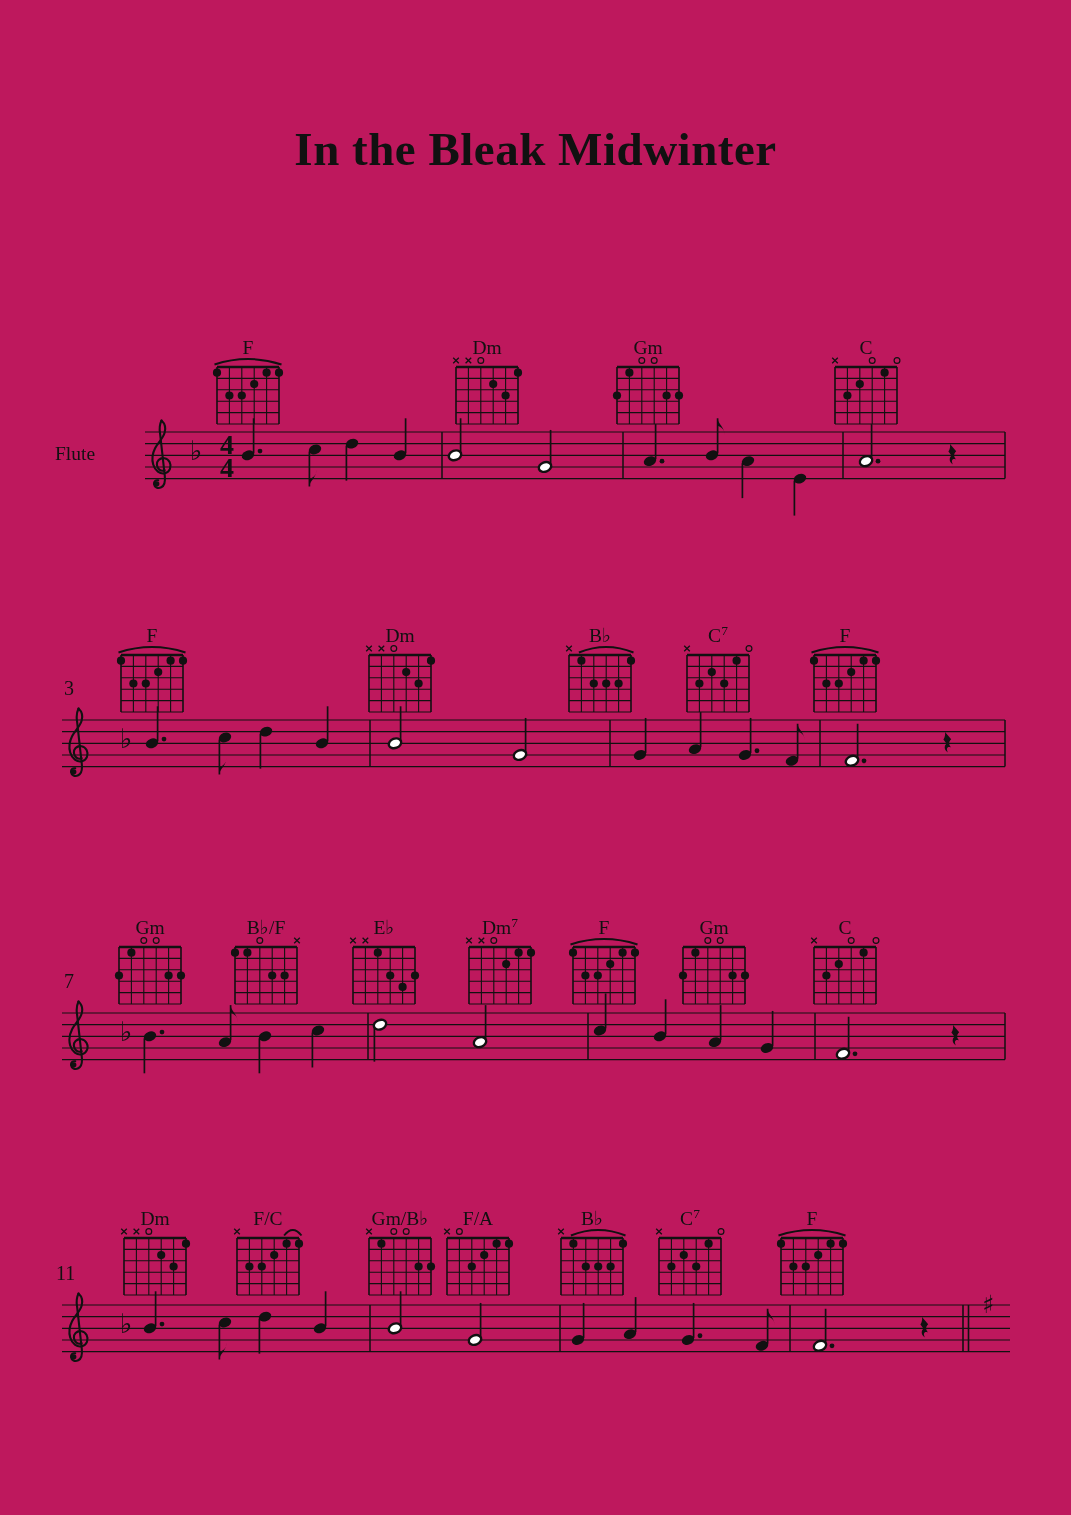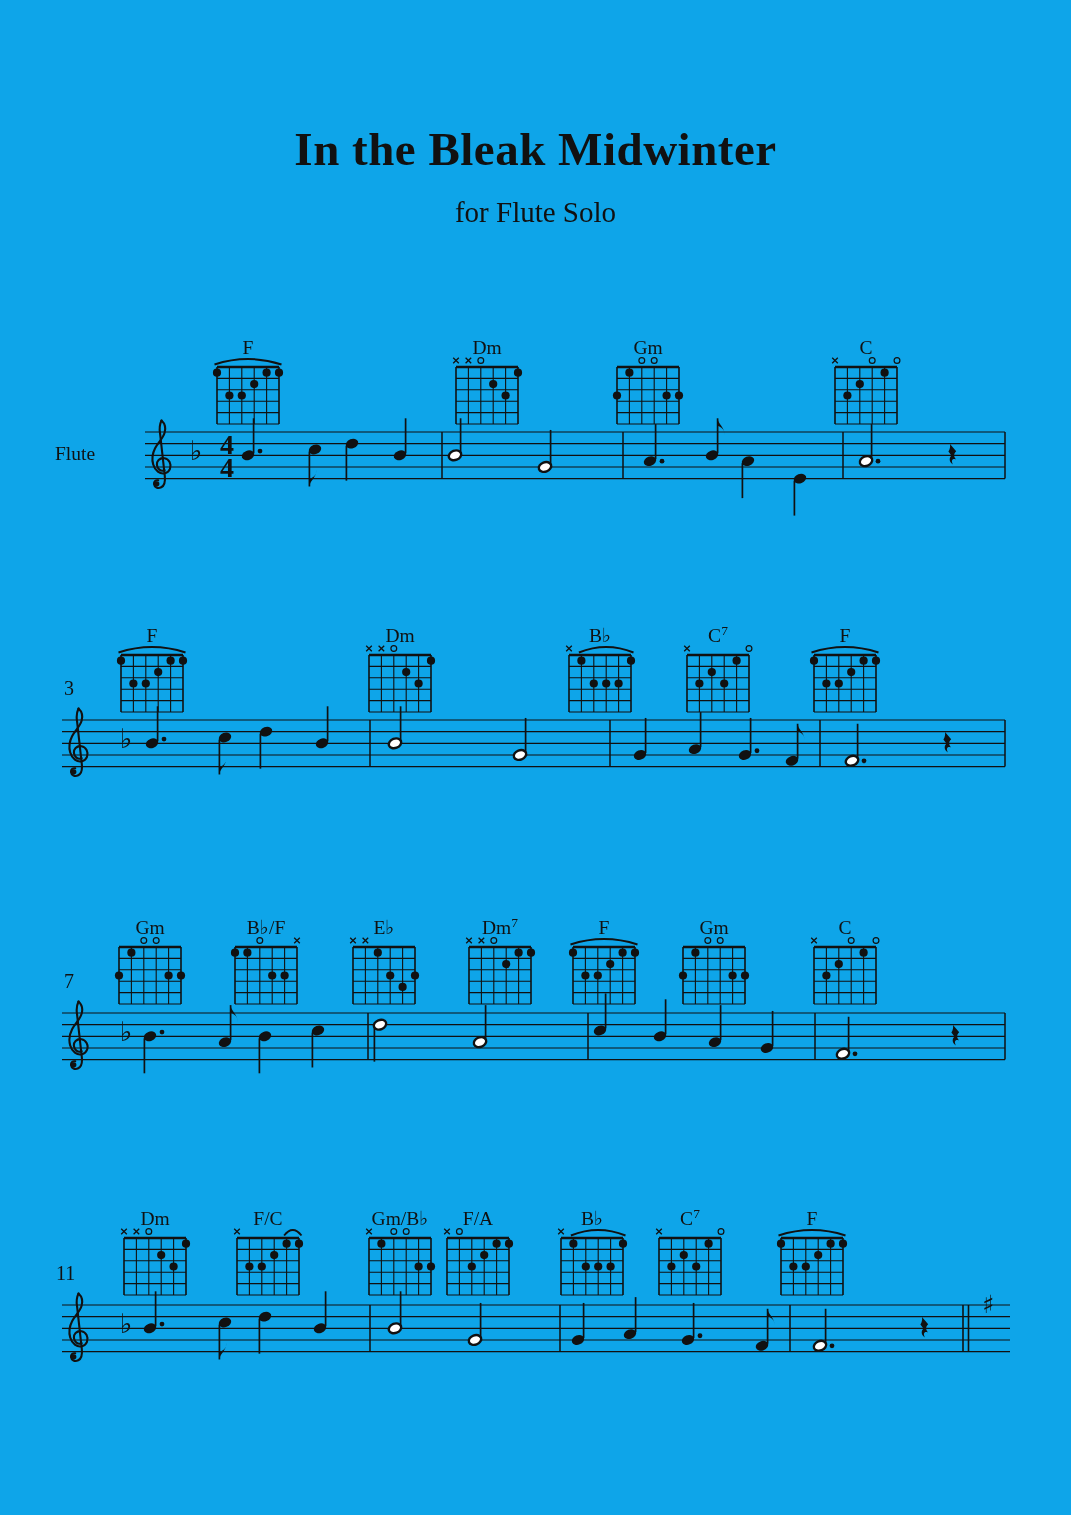--- a/index.html
+++ b/index.html
@@ -1,31 +1,30 @@
 <!DOCTYPE html>
 <html><head>
 <meta charset="utf-8">
 <style>
   html,body{margin:0;padding:0;background:#fff;}
-  .page{position:relative;width:1071px;height:1515px;background:#0ea5e9;overflow:hidden;
+  .page{position:relative;width:1071px;height:1515px;background:#be185d;overflow:hidden;
         font-family:"Liberation Serif","DejaVu Serif",serif;color:#111;}
   .title{position:absolute;top:122px;left:0;width:1071px;text-align:center;
          font-size:47px;font-weight:bold;letter-spacing:0.5px;}
   .subtitle{position:absolute;top:196px;left:0;width:1071px;text-align:center;font-size:29px;}
   .credits{position:absolute;top:260px;right:64px;text-align:right;line-height:23px;}
   .composer{font-size:17.5px;font-weight:bold;}
   .arranger{font-size:16.5px;}
   svg{position:absolute;top:0;left:0;}
 </style>
 </head>
 <body>
 
 <div class="page">
   <div class="title">In the Bleak Midwinter</div>
-  <div class="subtitle">for Flute Solo</div>
   <svg id="score" width="1071" height="1515" viewBox="0 0 1071 1515">
       <g>
         <line x1="145" y1="432" x2="1005" y2="432" stroke="#111" stroke-width="1.15"></line>
         <line x1="145" y1="443.65" x2="1005" y2="443.65" stroke="#111" stroke-width="1.15"></line>
         <line x1="145" y1="455.3" x2="1005" y2="455.3" stroke="#111" stroke-width="1.15"></line>
         <line x1="145" y1="466.95" x2="1005" y2="466.95" stroke="#111" stroke-width="1.15"></line>
         <line x1="145" y1="478.6" x2="1005" y2="478.6" stroke="#111" stroke-width="1.15"></line>
         <line x1="442" y1="432" x2="442" y2="478.6" stroke="#111" stroke-width="1.5"></line>
         <line x1="623" y1="432" x2="623" y2="478.6" stroke="#111" stroke-width="1.5"></line>
         <line x1="843" y1="432" x2="843" y2="478.6" stroke="#111" stroke-width="1.5"></line>

